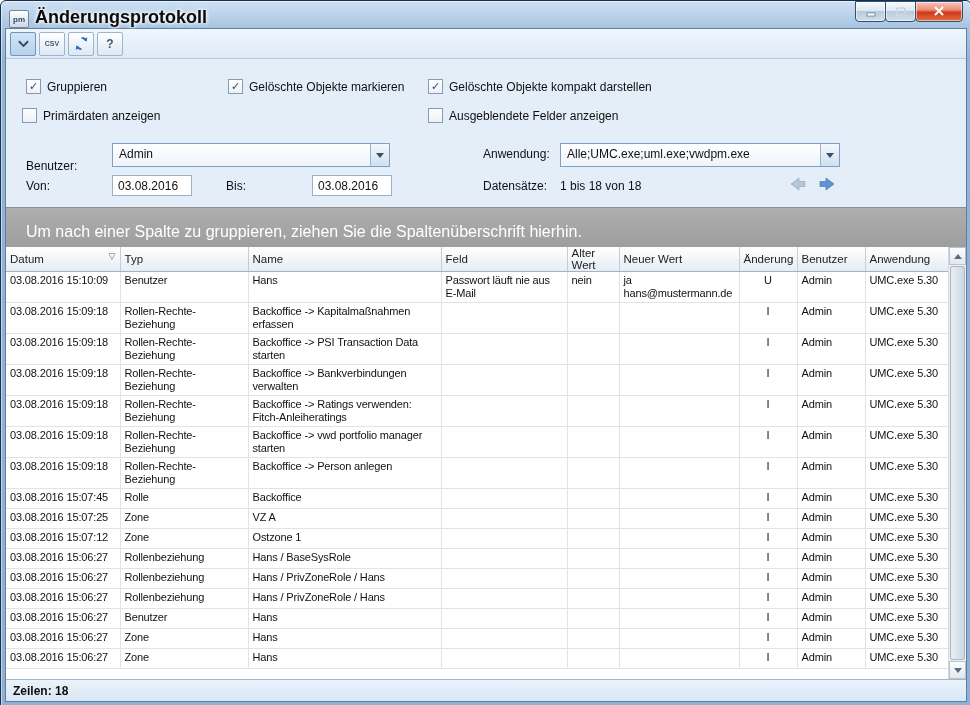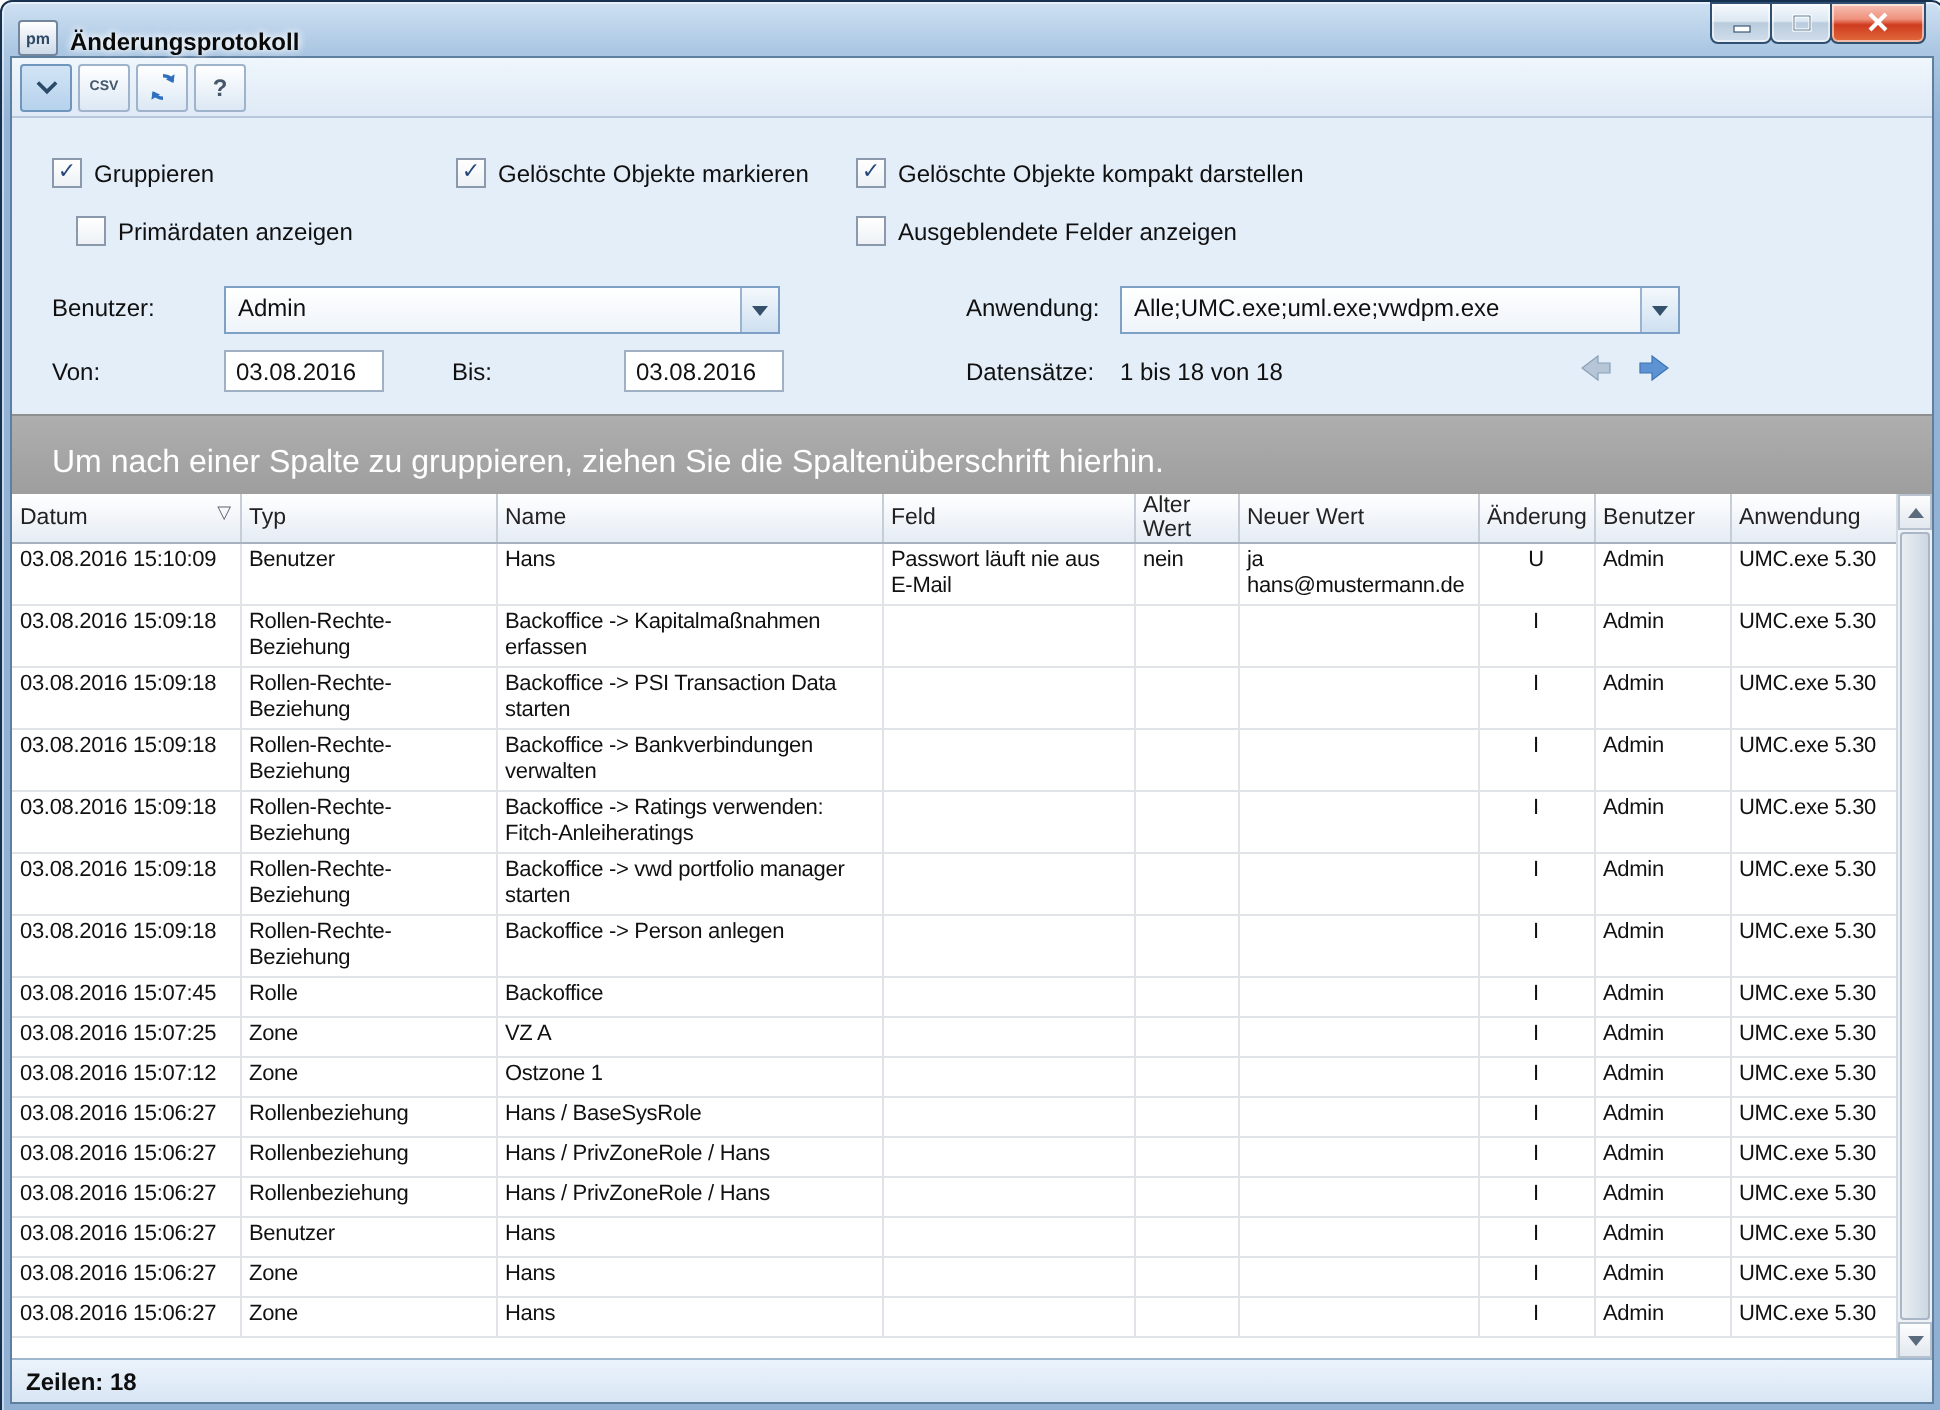--- a/index.html
+++ b/index.html
@@ -6,21 +6,21 @@
   body{width:970px;height:705px;overflow:hidden;font-family:"Liberation Sans","DejaVu Sans",sans-serif;background:#fff;}
 
   .window{width:970px;height:705px;border:1px solid #16304f;border-radius:6px 6px 2px 2px;
     background:linear-gradient(180deg,#cfe1f3 0%,#aac6e2 25px,#93b4d6 60px,#8fb0d2 100%);
     display:flex;flex-direction:column;box-shadow:inset 0 0 0 1px rgba(255,255,255,.5);}
 
   
   .titlebar{flex:0 0 27px;display:flex;align-items:flex-end;padding:0 8px;position:relative;}
   .app-icon{width:18px;height:16px;background:linear-gradient(#ffffff,#ccd9e8);border:1px solid #72869e;border-radius:2px;
     font-size:8px;color:#2e4a66;display:flex;align-items:center;justify-content:center;font-weight:bold;}
-  .window-title{margin-left:6px;font-size:12px;font-weight:bold;color:#0a0a0a;text-shadow:0 0 4px #fff,0 0 4px #fff;}
+  .window-title{margin-left:6px;font-size:18px;font-weight:bold;color:#0a0a0a;text-shadow:0 0 4px #fff,0 0 4px #fff;}
   .window-controls{position:absolute;top:0;right:8px;display:flex;}
   .win-btn{width:29px;height:19px;border:1px solid #2f5070;border-radius:0 0 4px 4px;margin-left:-1px;
     display:flex;align-items:center;justify-content:center;
     background:linear-gradient(180deg,#f5f9fd 0%,#dde8f2 45%,#b9cbdc 50%,#d1deec 100%);
     box-shadow:inset 0 0 0 1px rgba(255,255,255,.55);}
   .win-btn.close-button{width:46px;background:linear-gradient(180deg,#f7c3b6 0%,#ef907c 40%,#ce3a1e 55%,#e26c3e 100%);}
 
   
   .client{flex:1;margin:0 4px 4px;border:1px solid #5f7f9f;background:#e4eef9;display:flex;flex-direction:column;overflow:hidden;}
 
@@ -29,24 +29,24 @@
   .tool-btn{width:24px;height:22px;border:1px solid #9fb4ca;border-radius:2px;background:linear-gradient(#ffffff,#dce8f4);
     display:flex;align-items:center;justify-content:center;font-size:7px;font-weight:bold;color:#44576b;cursor:default;}
   .tool-btn.active{background:linear-gradient(#d2e4f5,#b6d2ec);border-color:#6f96bd;}
 
   
   .options{flex:0 0 148px;position:relative;font-size:12px;color:#101010;}
   .checkbox{position:absolute;display:flex;align-items:center;gap:6px;cursor:default;}
   .cbox{width:13px;height:13px;border:1px solid #8a9aac;background:linear-gradient(#ffffff,#edf1f6);
     font-size:11px;line-height:11px;color:#24477e;display:flex;align-items:center;justify-content:center;font-weight:bold;}
   .cb1{left:20px;top:20px;} .cb2{left:222px;top:20px;} .cb3{left:422px;top:20px;}
-  .cb4{left:32px;top:49px;} .cb5{left:422px;top:49px;justify-content:flex-end;}
+  .cb4{left:16px;top:49px;} .cb5{left:422px;top:49px;justify-content:flex-end;}
 
   .flabel{position:absolute;}
-  .lbl-benutzer{left:20px;top:88px;}  .lbl-anwendung{left:477px;top:88px;}
+  .lbl-benutzer{left:20px;top:100px;}  .lbl-anwendung{left:477px;top:88px;}
   .lbl-von{left:20px;top:120px;}      .lbl-bis{left:220px;top:120px;}
   .lbl-datensaetze{left:477px;top:120px;}
 
   .combo{position:absolute;height:22px;border:1px solid #7da0c4;background:linear-gradient(#ffffff,#eef4fa);
     display:flex;align-items:stretch;cursor:default;}
   .combo-benutzer{left:106px;top:84px;width:276px;}
   .combo-anwendung{left:554px;top:84px;width:278px;}
   .combo-text{flex:1;padding:3px 6px 0;font-size:12px;overflow:hidden;white-space:nowrap;}
   .combo-btn{width:18px;border-left:1px solid #9ab4cf;background:linear-gradient(#f3f8fc,#cfe0f1);
     display:flex;align-items:center;justify-content:center;}

